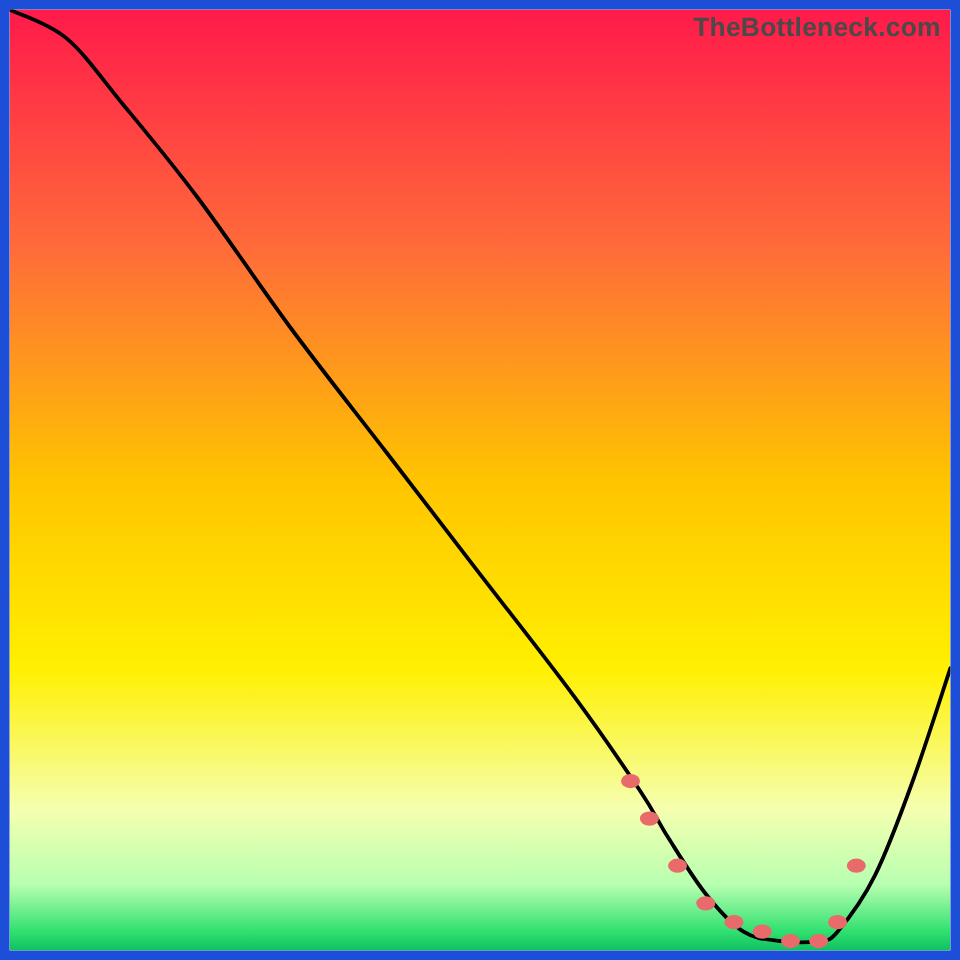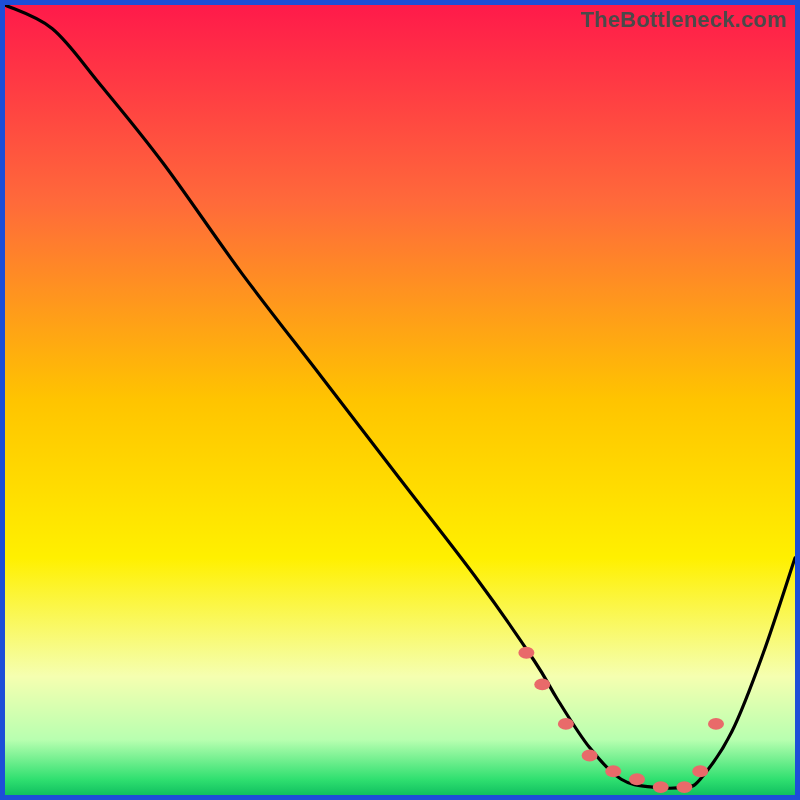--- a/index.html
+++ b/index.html
@@ -9,21 +9,21 @@
     height: 800px;
     overflow: hidden;
     background: #fff;
     font-family: Arial, Helvetica, sans-serif;
   }
   .frame {
     position: relative;
     width: 800px;
     height: 800px;
     box-sizing: border-box;
-    border: 5px solid #1d4ed8;
+    border: 8px solid #1d4ed8;
   }
   .watermark {
     position: absolute;
     top: 2px;
     right: 8px;
     font-size: 22px;
     font-weight: 600;
     color: #4a4a4a;
     letter-spacing: 0.2px;
     z-index: 10;

